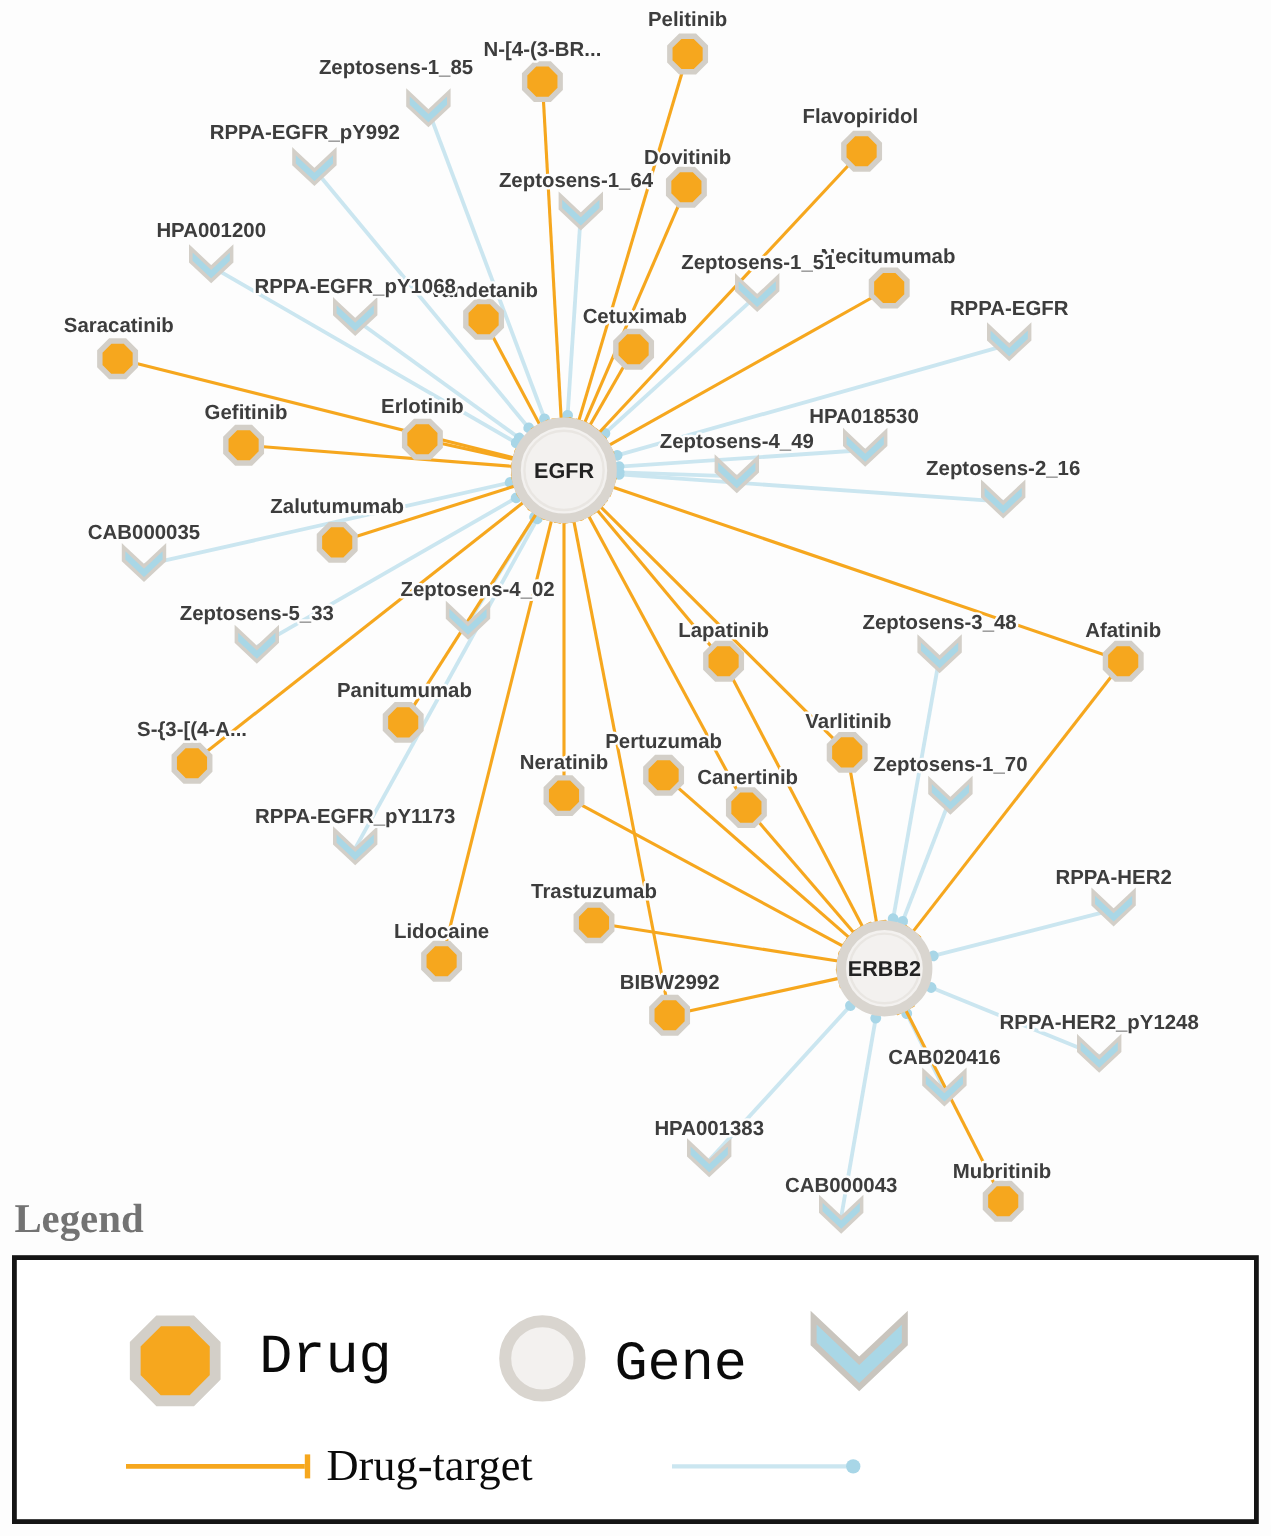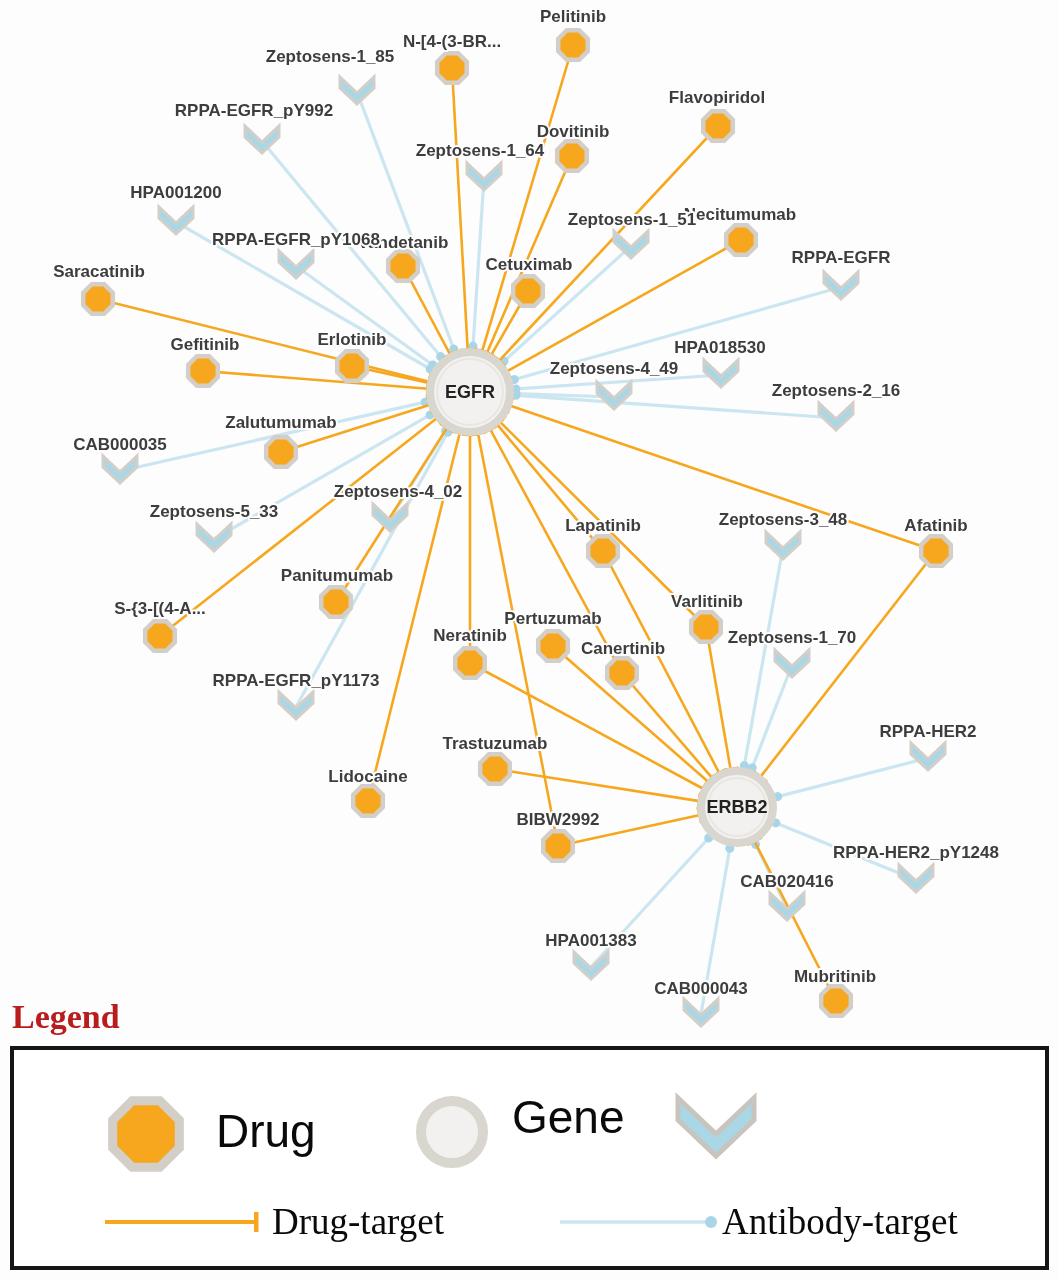--- a/index.html
+++ b/index.html
@@ -4,25 +4,25 @@
 <style>
   html,body{margin:0;padding:0;background:#ffffff;}
   .stage{position:relative;width:1059px;height:1280px;background:#FDFDFD;overflow:hidden;
          font-family:"Liberation Sans",sans-serif;}
   #network{position:absolute;left:0;top:0;}
   .node-label{font-family:"Liberation Sans",sans-serif;font-weight:bold;font-size:17px;
               fill:#3D3D3D;stroke:#FDFDFD;stroke-width:4px;paint-order:stroke;
               stroke-linejoin:round;text-anchor:middle;dominant-baseline:central;}
   .gene-label{font-size:18px;fill:#222222;stroke-width:0;}
   .legend-title{position:absolute;left:12px;top:998px;font-family:"Liberation Serif",serif;
-                font-weight:bold;font-size:34px;color:#b91c1c;}
+                font-weight:bold;font-size:34px;color:#737373;}
   .legend-box{position:absolute;left:10px;top:1046px;width:1031px;height:216px;
               border:4px solid #151515;background:#ffffff;}
   .licon{position:absolute;}
-  .legend-word{position:absolute;font-family:Liberation Sans, sans-serif;font-size:46px;
+  .legend-word{position:absolute;font-family:Liberation Mono, monospace;font-size:46px;
                line-height:1;color:#0a0a0a;white-space:nowrap;}
   .legend-edge-word{position:absolute;font-family:"Liberation Serif",serif;font-size:37px;
                line-height:1;color:#0a0a0a;white-space:nowrap;}
 </style>
 </head>
 <body>
 
 <div class="stage">
 
   <svg id="network" width="1059" height="1280" viewBox="0 0 1059 1280">
@@ -191,31 +191,30 @@
   <div class="legend-box">
 
     <svg class="licon" style="left:84px;top:36px" width="96" height="96">
       <polygon points="81.3,61.8 61.8,81.3 34.2,81.3 14.7,61.8 14.7,34.2 34.2,14.7 61.8,14.7 81.3,34.2" fill="#F6A71E" stroke="#D3CFC8" stroke-width="9"></polygon>
     </svg>
     <div class="legend-word" style="left:202px;top:58px">Drug</div>
 
     <svg class="licon" style="left:393px;top:37px" width="90" height="90">
       <circle cx="45" cy="45" r="31" fill="#F3F1EF" stroke="#D9D5CF" stroke-width="10"></circle>
     </svg>
-    <div class="legend-word" style="left:498px;top:44px">Gene</div>
+    <div class="legend-word" style="left:498px;top:64px">Gene</div>
 
     <svg class="licon" style="left:652px;top:38px" width="100" height="80" viewBox="-50 -42 100 80">
       <path d="M-38,-32 L0,4 L38,-32 L38,-10 L0,26 L-38,-10 Z" fill="#A9D7E6" stroke="#C9C5BE" stroke-width="5"></path>
     </svg>
 
     <svg class="licon" style="left:88px;top:159px" width="175" height="26">
       <line x1="3" y1="13" x2="152" y2="13" stroke="#F6A71E" stroke-width="4"></line>
       <rect x="152" y="3" width="4.5" height="20" fill="#F6A71E"></rect>
     </svg>
     <div class="legend-edge-word" style="left:258px;top:153px">Drug-target</div>
 
     <svg class="licon" style="left:543px;top:162px" width="168" height="20">
       <line x1="3" y1="10" x2="148" y2="10" stroke="#CBE6F0" stroke-width="3.5"></line>
       <circle cx="154" cy="10" r="6" fill="#A8D6E7"></circle>
     </svg>
-    <div class="legend-edge-word" style="left:708px;top:153px">Antibody-target</div>
   </div>
 </div>
 
 </body></html>

